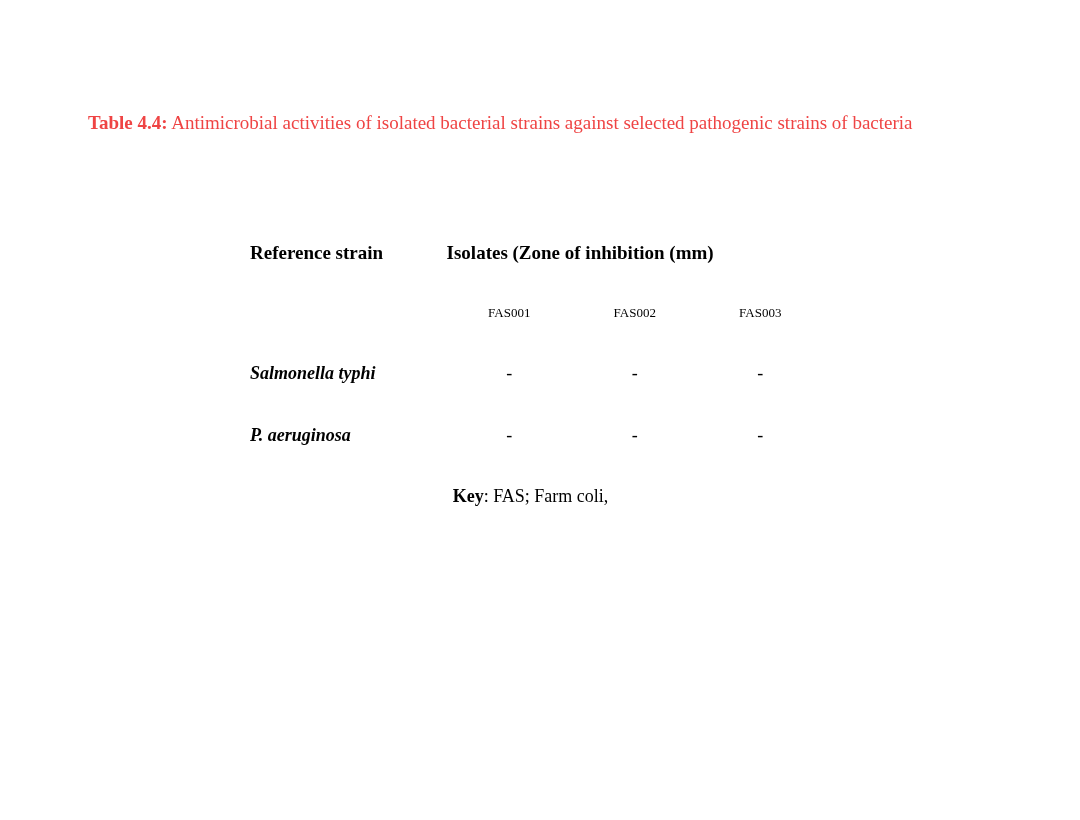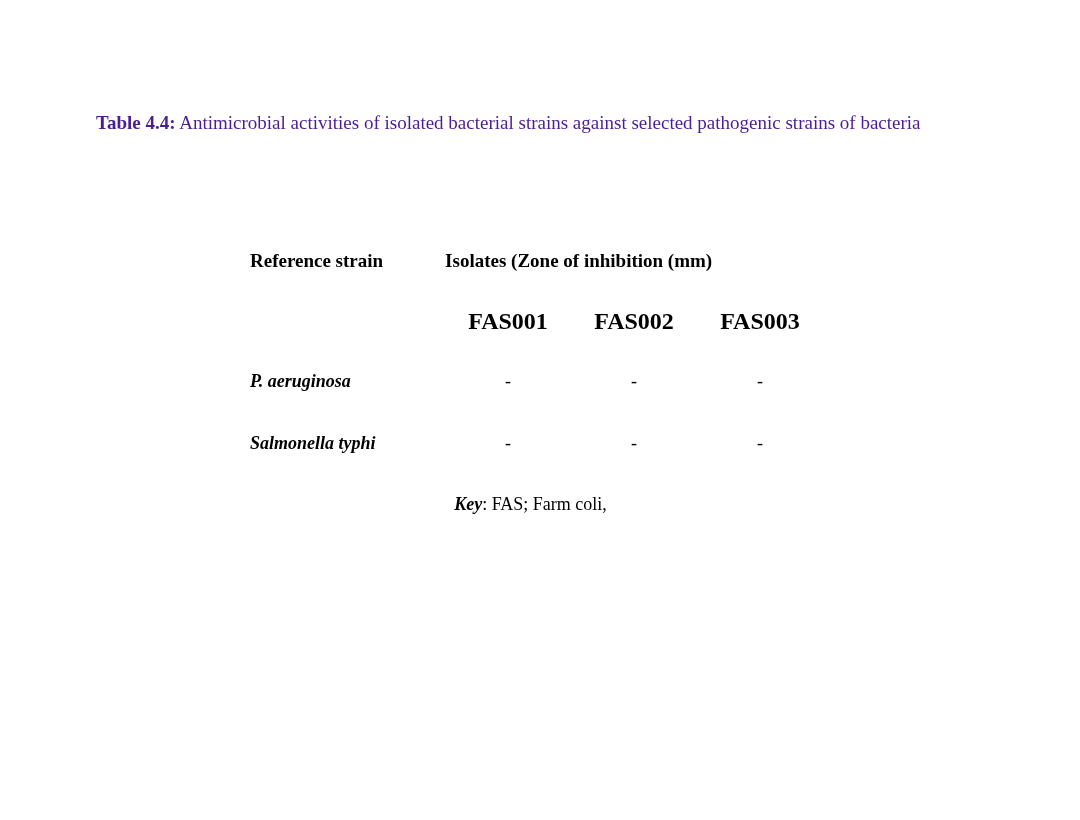--- a/index.html
+++ b/index.html
@@ -15,34 +15,34 @@
     overflow: hidden;
   }
   .page {
     position: relative;
     width: 1080px;
     height: 820px;
     box-sizing: border-box;
   }
   .caption {
     position: absolute;
-    left: 96px;
+    left: 88px;
     top: 108px;
     width: 920px;
     font-size: 19px;
     line-height: 1.6;
-    color: #4c1d95;
+    color: #ef4444;
   }
   .caption .caption-label {
     font-weight: bold;
   }
   .table-wrap {
     position: absolute;
     left: 238px;
-    top: 230px;
+    top: 222px;
     width: 585px;
   }
   table.data-table {
     border-collapse: collapse;
     width: 585px;
     font-size: 18px;
   }
   table.data-table td,
   table.data-table th {
     padding: 0;
@@ -55,22 +55,22 @@
   .rule-bottom td {
     border-bottom: 2px solid #000;
   }
   .hdr-row td {
     height: 62px;
     font-weight: bold;
     font-size: 19px;
   }
   .subhdr-row td {
     height: 58px;
-    font-weight: bold;
-    font-size: 24px;
+    font-weight: normal;
+    font-size: 13px;
   }
   .body-row td {
     height: 62px;
     font-size: 18px;
   }
   .col-strain {
     width: 200px;
     text-align: left;
     padding-left: 12px !important;
   }
@@ -87,21 +87,20 @@
     font-weight: bold;
   }
   .key-row td {
     height: 52px;
     text-align: center;
     font-size: 18px;
     padding-top: 4px !important;
   }
   .key-label {
     font-weight: bold;
-    font-style: italic;
   }
 </style>
 </head>
 <body>
 
 <div class="page">
 
   <div class="caption">
     <span class="caption-label">Table 4.4:</span><span> Antimicrobial activities of isolated bacterial strains against selected pathogenic strains of bacteria</span>
   </div>
@@ -114,29 +113,29 @@
           <td class="span-head" colspan="3">Isolates (Zone of inhibition (mm)</td>
         </tr>
 
         <tr class="subhdr-row rule-top">
           <td class="col-strain"></td>
           <td class="col-val">FAS001</td>
           <td class="col-val">FAS002</td>
           <td class="col-val">FAS003</td>
         </tr>
 
-        <tr class="body-row rule-top">
-          <td class="col-strain strain-name">P. aeruginosa</td>
+        <tr class="body-row">
+          <td class="col-strain strain-name">Salmonella typhi</td>
           <td class="col-val">-</td>
           <td class="col-val">-</td>
           <td class="col-val">-</td>
         </tr>
 
-        <tr class="body-row">
-          <td class="col-strain strain-name">Salmonella typhi</td>
+        <tr class="body-row rule-top">
+          <td class="col-strain strain-name">P. aeruginosa</td>
           <td class="col-val">-</td>
           <td class="col-val">-</td>
           <td class="col-val">-</td>
         </tr>
 
 
         <tr class="key-row">
           <td colspan="4">
             <span class="key-label">Key</span><span>: FAS; Farm coli,</span>
           </td>

